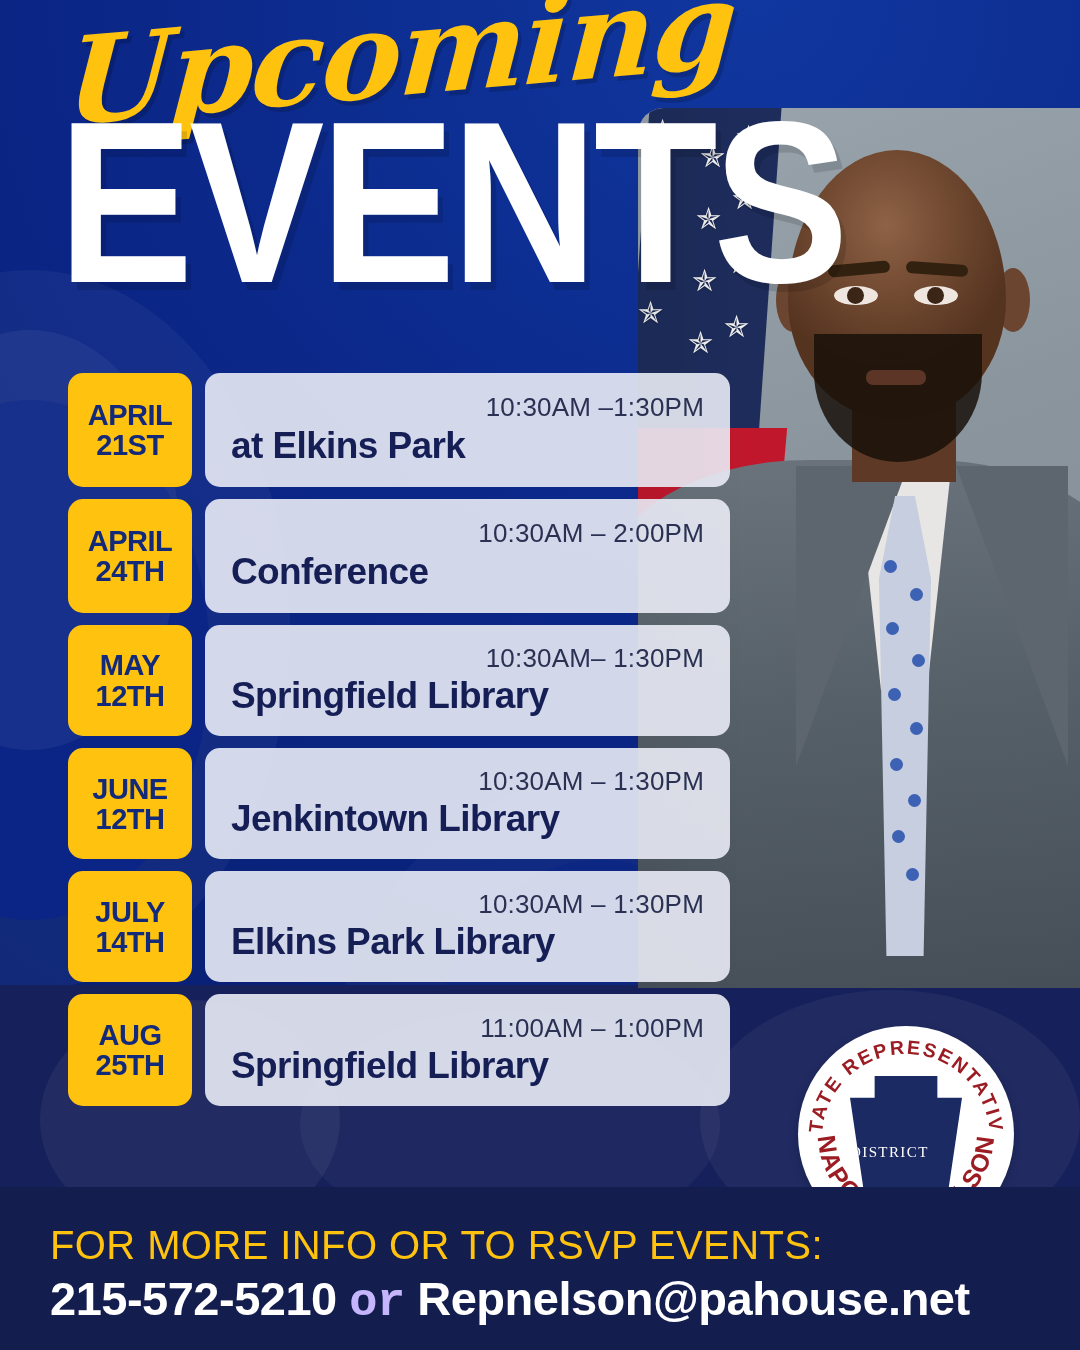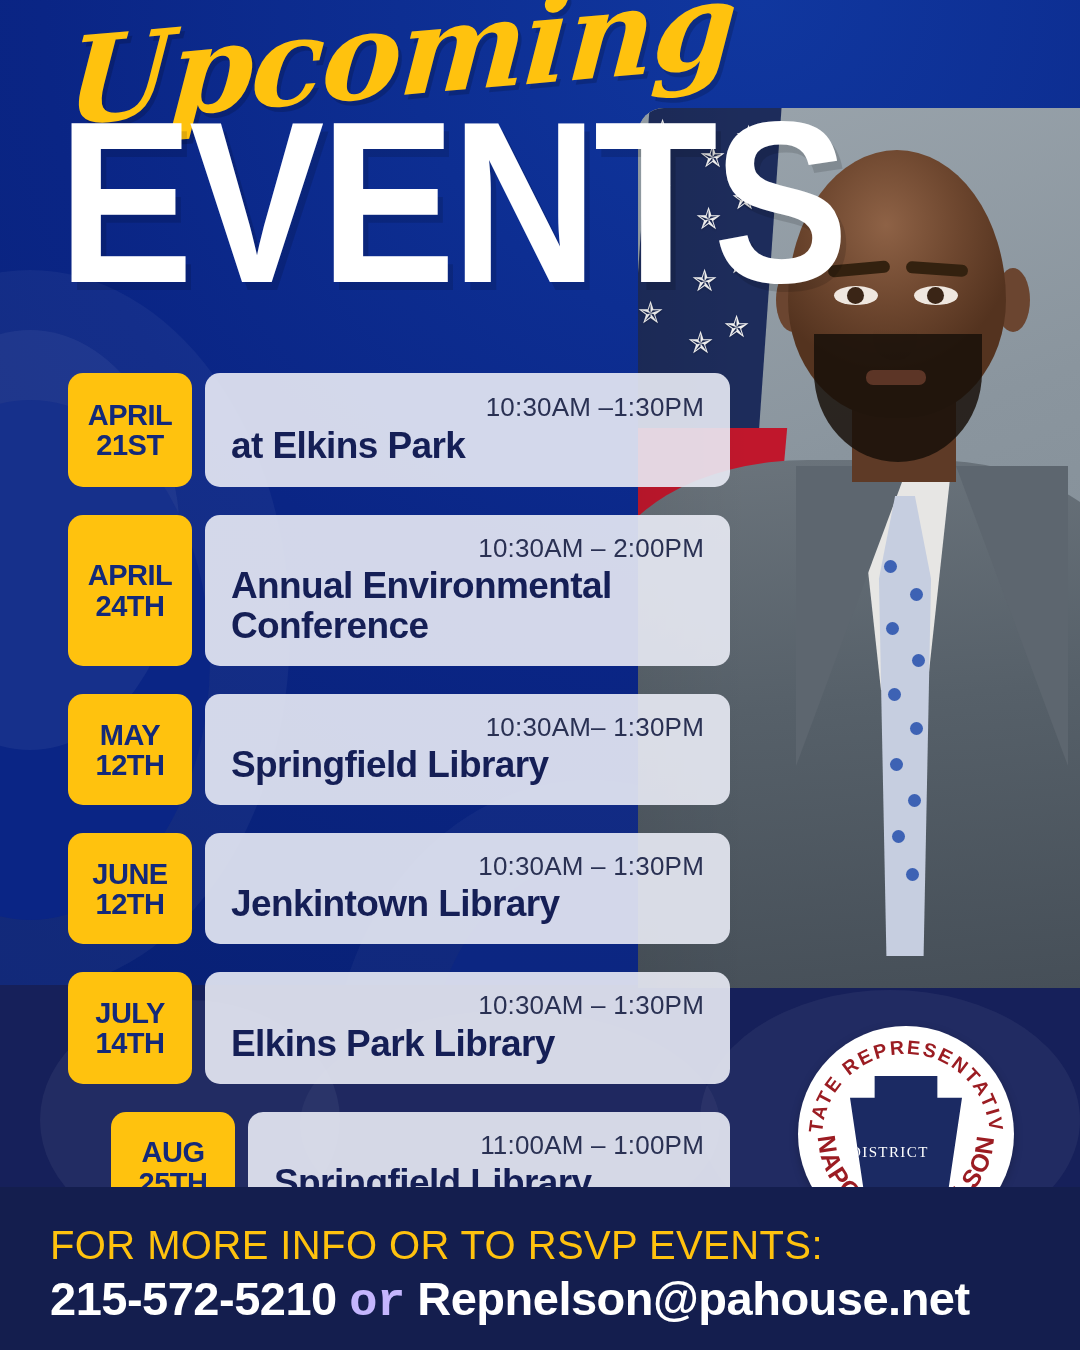--- a/index.html
+++ b/index.html
@@ -159,22 +159,22 @@
     color: #FFFFFF;
     letter-spacing: -4px;
     transform: scaleX(1.08) scaleY(1.22);
     transform-origin: left top;
     margin-top: -34px;
     text-shadow: 5px 6px 0 rgba(0,0,0,0.13);
   }
 
   
   .list { position: absolute; left: 68px; top: 373px; width: 662px; }
-  .row { position: relative; display: flex; align-items: stretch; margin-bottom: 28px; }
-  .row:last-child { margin-bottom: 0; margin-left: 43px; }
+  .row { position: relative; display: flex; align-items: stretch; margin-bottom: 12px; }
+  .row:last-child { margin-bottom: 0; }
 
   .chip {
     flex: 0 0 124px;
     background: #FFC20E;
     border-radius: 15px;
     display: flex; flex-direction: column;
     align-items: center; justify-content: center;
     color: #132979;
     font-weight: 700;
     font-size: 29px;
@@ -351,21 +351,20 @@
     </div>
 
     <div class="row r2">
       <div class="chip">
         <span class="m">APRIL</span>
         <span class="d">24TH</span>
       </div>
       <div class="card">
         <div class="time">10:30AM – 2:00PM</div>
         <div class="title">
-          <div>Annual Environmental</div>
           <div>Conference</div>
         </div>
       </div>
     </div>
 
     <div class="row r3">
       <div class="chip">
         <span class="m">MAY</span>
         <span class="d">12TH</span>
       </div>

